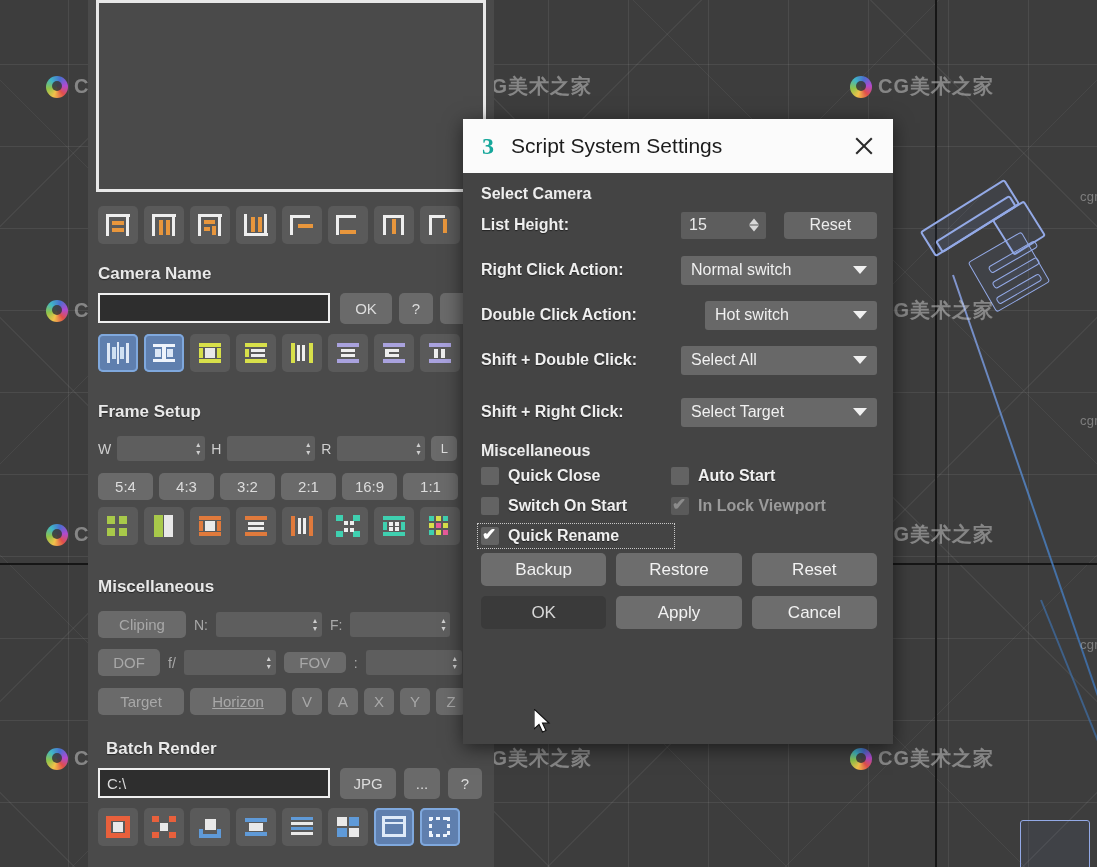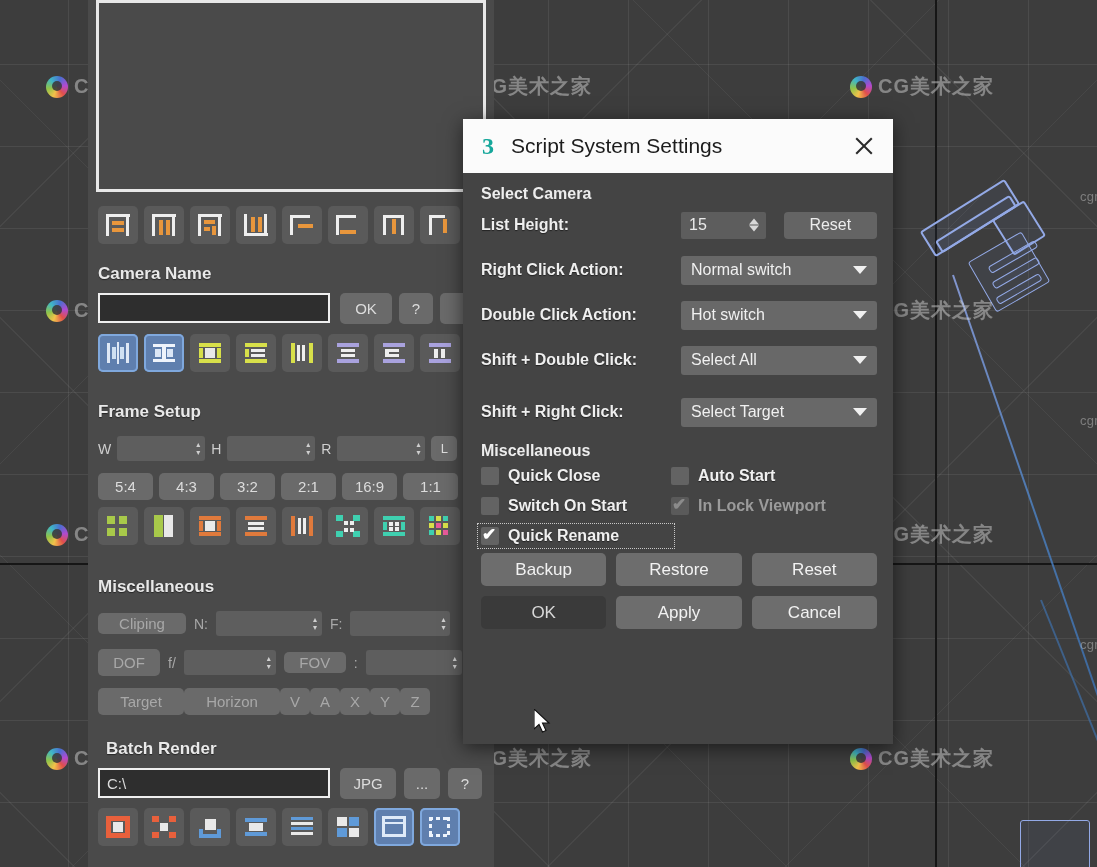--- a/index.html
+++ b/index.html
@@ -601,39 +601,39 @@
             <i style="left:2px;top:16px;width:5px;height:5px;background:#3fd0b0"></i>
             <i style="left:9px;top:16px;width:5px;height:5px;background:#d8e04a"></i>
             <i style="left:16px;top:16px;width:5px;height:5px;background:#e85a9a"></i>
           </span>
         </div>
     </div>
 
     <div class="sec-title" style="position:absolute;left:10px;top:583px;">Miscellaneous</div>
 
     <div style="position:absolute;left:10px;top:617px;display:flex;align-items:center;gap:8px;">
-      <span class="pbtn ghost" style="width:88px;height:21px;">Cliping</span>
+      <span class="pbtn ghost" style="width:88px;height:27px;">Cliping</span>
       <span class="minilbl ghost">N:</span>
       <span class="spin" style="width:106px;"></span>
       <span class="minilbl ghost">F:</span>
       <span class="spin" style="width:100px;"></span>
     </div>
 
     <div style="position:absolute;left:10px;top:655px;display:flex;align-items:center;gap:8px;">
       <span class="pbtn ghost" style="width:62px;height:27px;">DOF</span>
       <span class="minilbl ghost">f/</span>
       <span class="spin" style="width:92px;"></span>
       <span class="pbtn ghost" style="width:62px;height:21px;text-align:center;">FOV</span>
       <span class="minilbl ghost">:</span>
       <span class="spin" style="width:96px;"></span>
     </div>
 
-    <div style="position:absolute;left:10px;top:694px;display:flex;align-items:center;gap:0;">
+    <div style="position:absolute;left:10px;top:694px;display:flex;align-items:center;gap:6px;">
       <span class="pbtn ghost" style="width:86px;height:27px;">Target</span>
-      <span class="pbtn ghost" style="width:96px;height:27px;">Horizon</span>
+      <span class="pbtn ghost" style="width:96px;height:27px;text-decoration:underline;">Horizon</span>
       <span class="pbtn ghost" style="width:30px;height:27px;">V</span>
       <span class="pbtn ghost" style="width:30px;height:27px;">A</span>
       <span class="pbtn ghost" style="width:30px;height:27px;">X</span>
       <span class="pbtn ghost" style="width:30px;height:27px;">Y</span>
       <span class="pbtn ghost" style="width:30px;height:27px;">Z</span>
     </div>
 
     <div class="sec-title" style="position:absolute;left:18px;top:745px;">Batch Render</div>
 
     <div class="txtfield" style="position:absolute;left:10px;top:774px;width:232px;">C:\</div>
@@ -738,21 +738,21 @@
       <div class="row">
         <span class="row-lbl" style="width:200px;">Right Click Action:</span>
         <span class="combo" style="width:196px;">
           <span class="cap">Normal switch</span>
           <span class="caret"></span>
         </span>
       </div>
 
       <div class="row">
         <span class="row-lbl" style="width:200px;">Double Click Action:</span>
-        <span class="combo" style="width:196px;">
+        <span class="combo" style="width:176px;margin-left:24px;">
           <span class="cap">Hot switch</span>
           <span class="caret"></span>
         </span>
       </div>
 
       <div class="row" style="margin-bottom:22px;">
         <span class="row-lbl" style="width:200px;">Shift + Double Click:</span>
         <span class="combo" style="width:196px;">
           <span class="cap">Select All</span>
           <span class="caret"></span>

